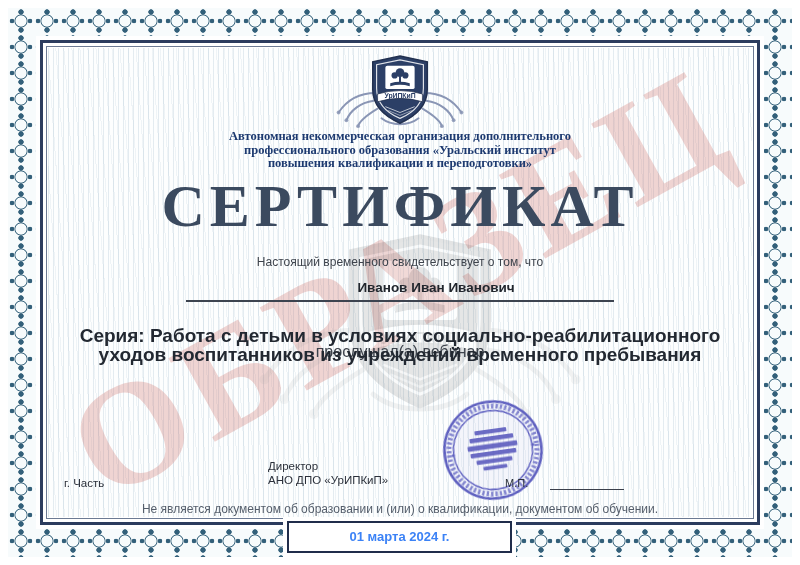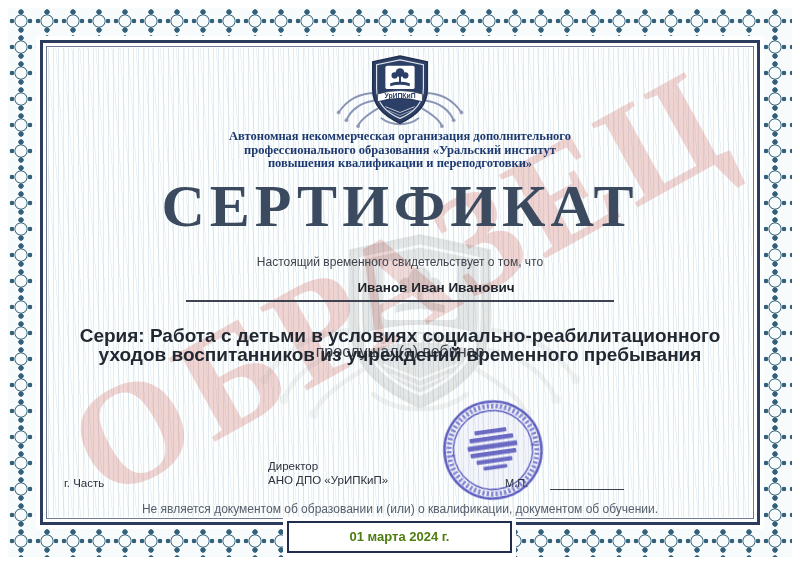--- a/index.html
+++ b/index.html
@@ -50,21 +50,21 @@
   .webinar { position:absolute; top:278px; left:0; width:100%; z-index:2; text-align:center; font-size:19px; font-weight:bold; line-height:19px; color:#222831; }
   .stamp { position:absolute; left:393px; top:350px; width:104px; height:104px; z-index:2; }
   .director { position:absolute; left:220px; top:411px; z-index:3; font-size:11.5px; line-height:14px; color:#2b303a; text-align:left; }
   .city { position:absolute; left:16px; top:429px; z-index:3; font-size:11.5px; color:#2b303a; }
   .mp { position:absolute; left:457px; top:429px; z-index:3; font-size:11px; color:#2b303a; }
   .sig-line { position:absolute; left:502px; top:441px; width:74px; height:0; border-top:1.4px solid #3a3f4a; z-index:3; }
   .disclaimer { position:absolute; top:454px; left:0; width:100%; z-index:3; text-align:center; font-size:12px; color:#555e6b; }
   .datebox {
     position:absolute; left:287px; top:521px; width:221px; height:28px; z-index:6;
     background:#ffffff; border:2px solid #202d4b; box-shadow:0 0 0 4px #ffffff;
-    text-align:center; line-height:28px; font-size:13px; font-weight:bold; color:#4d7c0f;
+    text-align:center; line-height:28px; font-size:13px; font-weight:bold; color:#3b82f6;
   }
   .hidden-defs { position:absolute; width:0; height:0; overflow:hidden; }
 </style>
 </head>
 <body>
 
 <svg class="hidden-defs" aria-hidden="true">
   <defs>
     <filter id="sblur">
         <feGaussianBlur stdDeviation="0.45"></feGaussianBlur>

